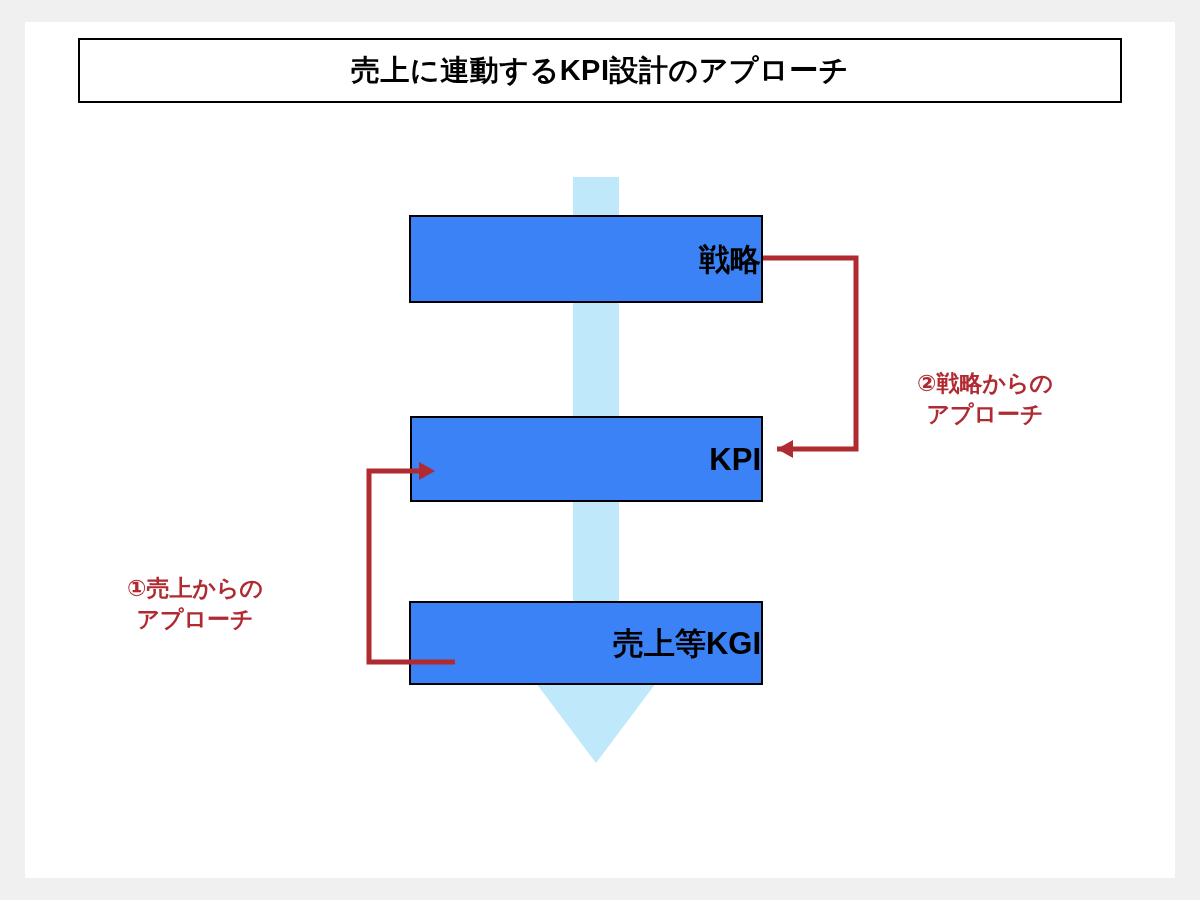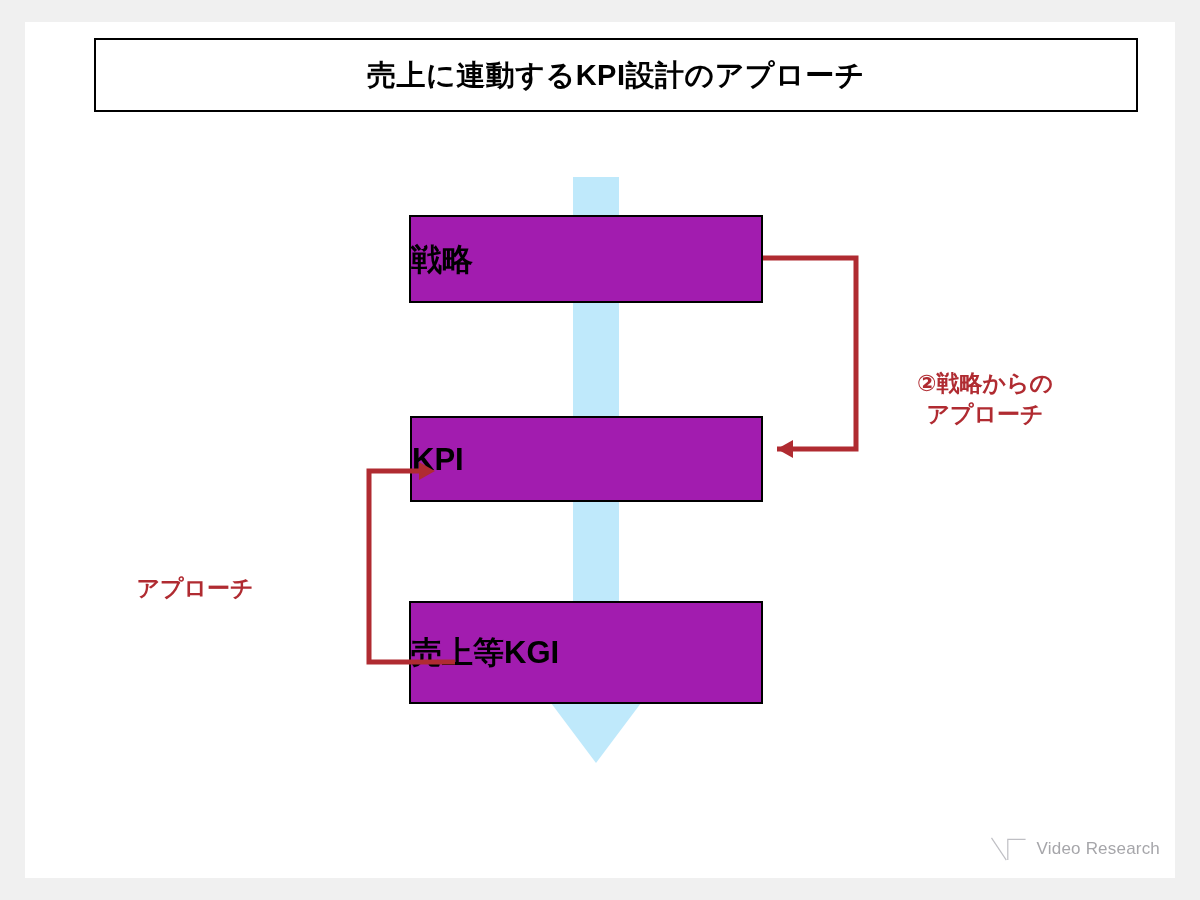--- a/index.html
+++ b/index.html
@@ -24,28 +24,27 @@
     height: 856px;
     background: #ffffff;
   }
 
   
   #title-box {
     position: absolute;
     left: 53px;
     top: 16px;
     width: 1044px;
-    height: 74px;
+    height: 65px;
     border: 2px solid #000000;
     box-sizing: border-box;
     display: flex;
     align-items: center;
     justify-content: center;
     background: #ffffff;
-    margin-left: 16px;
   }
   #title-text {
     font-size: 29px;
     font-weight: bold;
     color: #000000;
     letter-spacing: 0.5px;
     line-height: 1;
     white-space: nowrap;
   }
 
@@ -56,24 +55,24 @@
     top: 155px;
     width: 168px;
     height: 586px;
   }
 
   
   .flow-box {
     position: absolute;
     border: 2px solid #000000;
     box-sizing: border-box;
-    background: #a21caf;
+    background: #3b82f6;
     display: flex;
     align-items: center;
-    justify-content: flex-start;
+    justify-content: flex-end;
   }
   .flow-box-label {
     font-size: 31px;
     font-weight: bold;
     color: #000000;
     line-height: 1;
     white-space: nowrap;
   }
   #box-strategy {
     left: 384px;
@@ -85,21 +84,21 @@
     left: 385px;
     top: 386px;
     width: 353px;
     height: 86px;
     margin-top: 8px;
   }
   #box-kgi {
     left: 384px;
     top: 579px;
     width: 354px;
-    height: 103px;
+    height: 84px;
   }
 
   
   #connector-right {
     position: absolute;
     left: 700px;
     top: 210px;
     width: 160px;
     height: 280px;
     overflow: visible;
@@ -189,24 +188,18 @@
     <path d="M 130 240 L 44 240 L 44 49 L 94 49" fill="none" stroke="#B02B31" stroke-width="5"></path>
     <polygon points="110,49 94,40 94,58" fill="#B02B31"></polygon>
   </svg>
 
   <div class="annotation" id="annotation-strategy">
     <div>②戦略からの</div>
     <div>アプローチ</div>
   </div>
 
   <div class="annotation" id="annotation-sales">
+    <div>①売上からの</div>
     <div>アプローチ</div>
   </div>
 
-  <div id="logo">
-    <svg width="52" height="34" viewBox="0 0 52 34">
-      <path d="M 2 2 L 22 32" fill="none" stroke="#BFBFC4" stroke-width="1.6"></path>
-      <path d="M 24 32 L 24 4 L 48 4" fill="none" stroke="#BFBFC4" stroke-width="1.6"></path>
-    </svg>
-    <span id="logo-text">Video Research</span>
-  </div>
 
 </div>
 
 </body></html>

